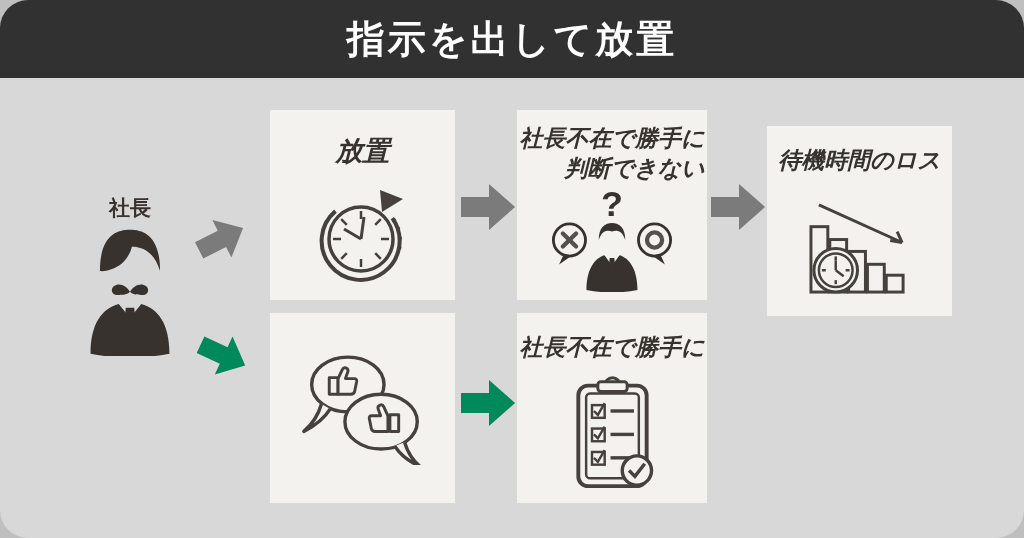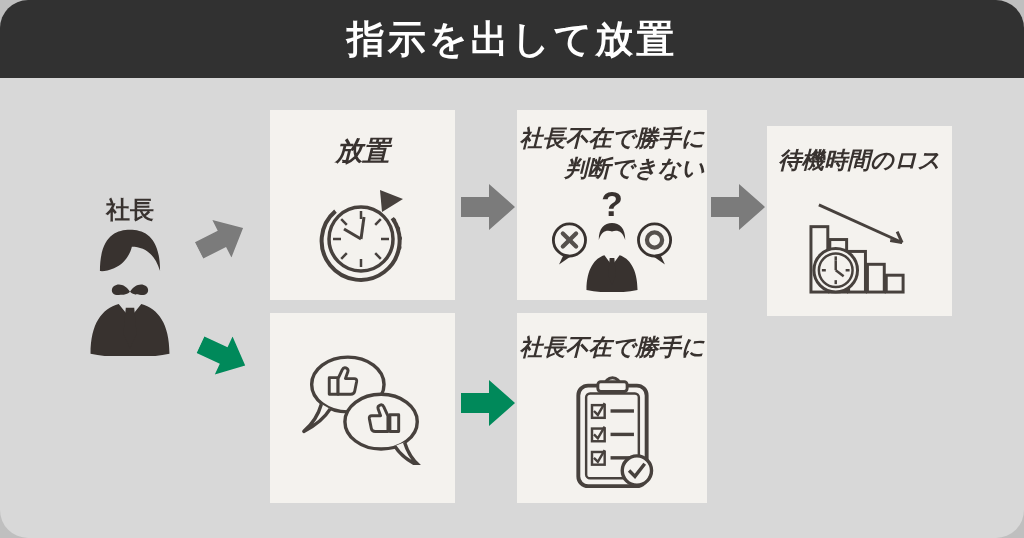--- a/index.html
+++ b/index.html
@@ -20,21 +20,21 @@
     position:absolute;left:0;top:0;width:1024px;height:78px;
     background:#313131;
     display:flex;align-items:center;justify-content:center;
   }
   .header .title{
     color:#ffffff;font-size:38px;font-weight:bold;letter-spacing:3px;
   }
   
   .actor-label{
     position:absolute;left:85px;top:194px;width:90px;
-    text-align:center;font-size:24px;font-weight:bold;color:#38322f;
+    text-align:center;font-size:21px;font-weight:bold;color:#38322f;
   }
   .actor-icon{position:absolute;left:83px;top:220px;}
   
   .card{
     position:absolute;width:185px;height:190px;
     background:#f4f2ee;
     display:flex;flex-direction:column;align-items:center;
   }
   .card.wide{width:190px;}
   .card-label{

